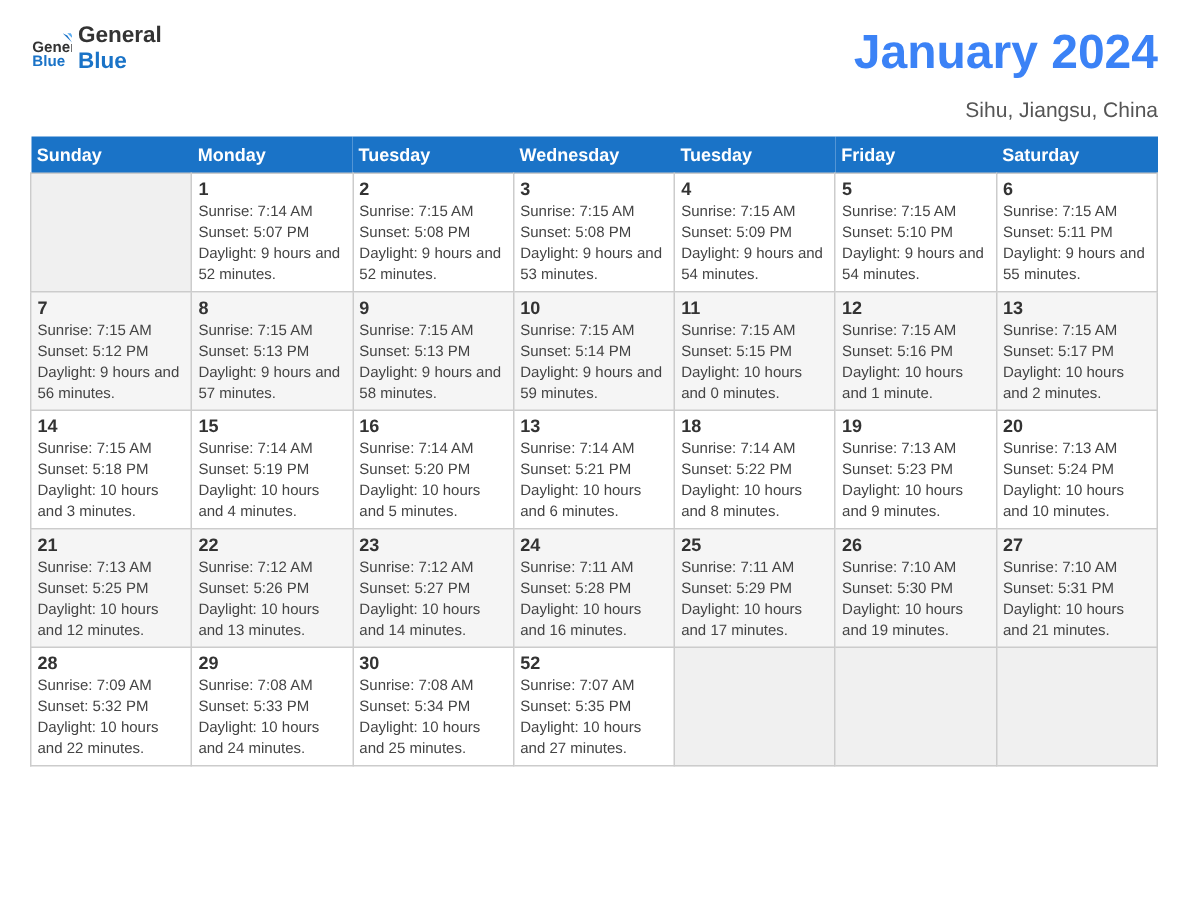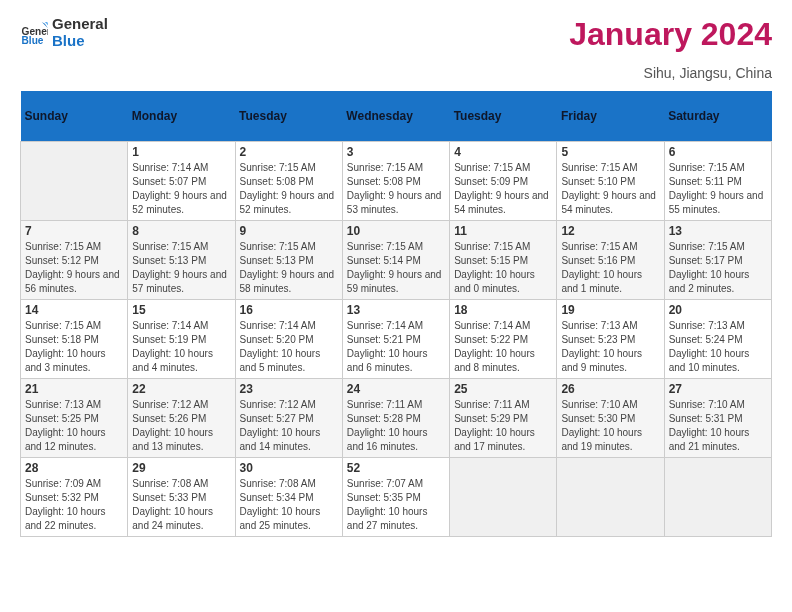--- a/index.html
+++ b/index.html
@@ -28,36 +28,36 @@
     .logo-icon {
       width: 28px;
       height: 28px;
     }
     .title-block {
       text-align: right;
     }
     .month-title {
       font-size: 32px;
       font-weight: bold;
-      color: #be185d;
+      color: #3b82f6;
     }
     .location {
       font-size: 14px;
       color: #555;
       margin-top: 12px;
     }
     table {
       width: 100%;
       border-collapse: collapse;
       font-size: 10.5px;
     }
     thead th {
       background: #1a73c7;
-      color: #0f172a;
-      padding: 18px 4px;
+      color: #ffffff;
+      padding: 5px 4px;
       text-align: left;
       font-size: 12px;
       font-weight: bold;
       margin-top: 15px;
     }
     tbody td {
       border: 1px solid #ccc;
       vertical-align: top;
       padding: 3px 4px;
       width: 14.28%;

